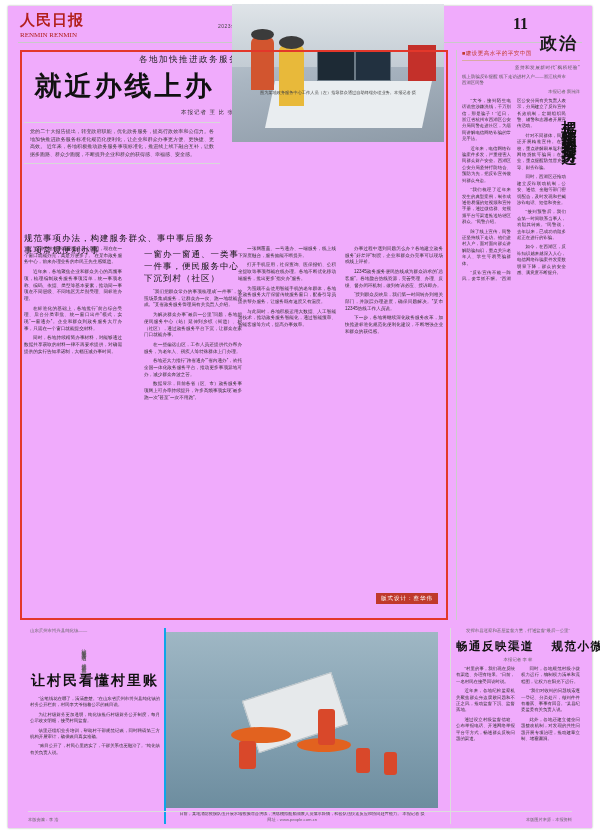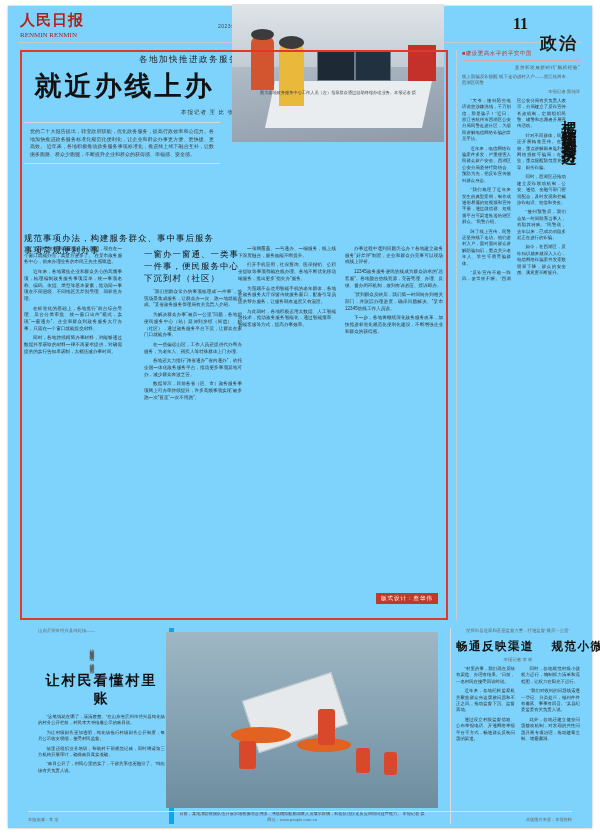--- a/index.html
+++ b/index.html
@@ -19,21 +19,21 @@
     height: 834px;
     background: #ffffff;
     box-sizing: border-box;
   }
   .paper {
     position: absolute;
     left: 8px;
     top: 6px;
     width: 584px;
     height: 822px;
-    background: #7dd3fc;
+    background: #f0abfc;
     box-shadow: 0 0 2px rgba(0,0,0,.35);
     box-sizing: border-box;
     padding: 6px 10px 8px 10px;
   }
   
   .masthead {
     position: relative;
     height: 30px;
     border-bottom: 1px solid #c9c9c9;
     margin-bottom: 3px;
@@ -270,25 +270,25 @@
   
   .bottom {
     position: absolute;
     left: 2px;
     top: 582px;
     width: 560px;
     height: 196px;
   }
   .bl {
     position: absolute;
-    left: 18px;
+    left: 10px;
     top: 0;
     width: 136px;
     height: 196px;
-    border-right: 5px solid #0ea5e9;
+    border-right: 2px solid #0ea5e9;
     padding-right: 4px;
     box-sizing: border-box;
   }
   .bl-kicker { font-size:4.4px; color:#666; line-height:6px; margin-bottom:4px;}
   .bl-title {
     font-family: "Liberation Serif", serif;
     font-size: 14px;
     font-weight: bold;
     letter-spacing: 2px;
     color: #111;

